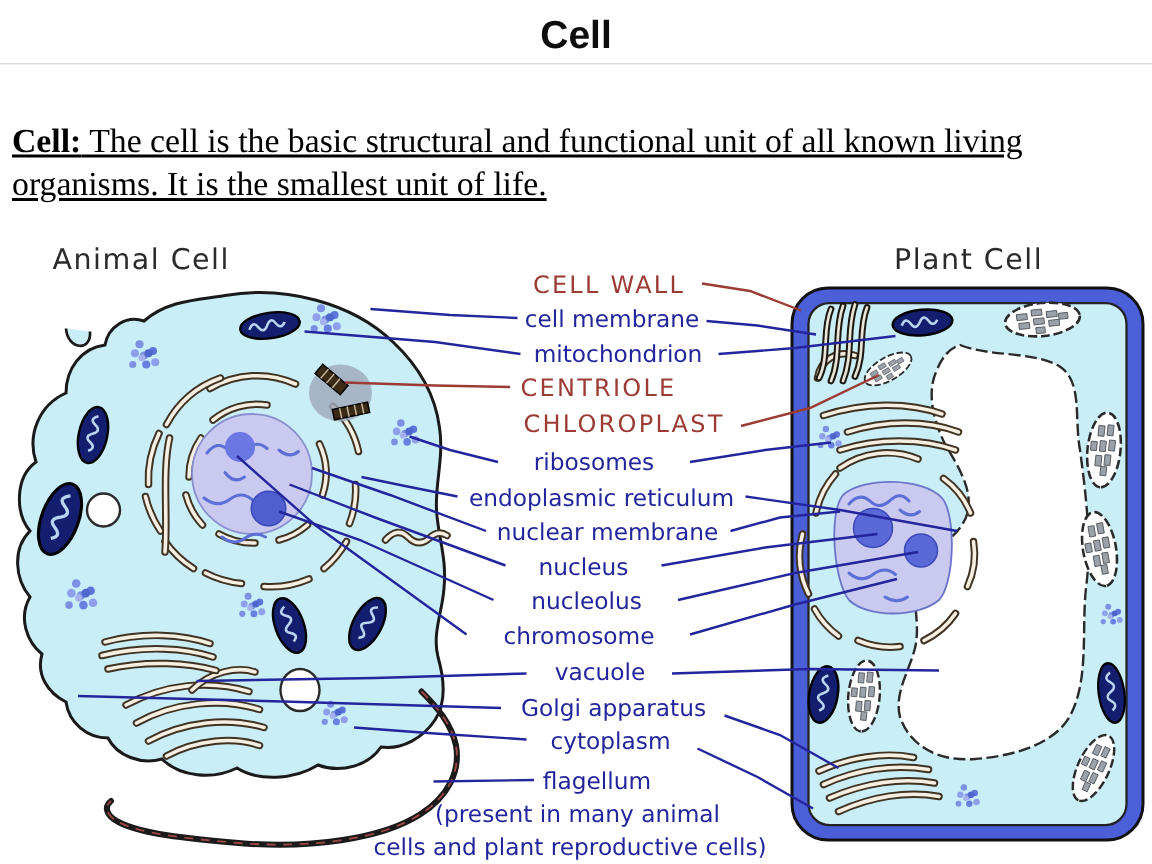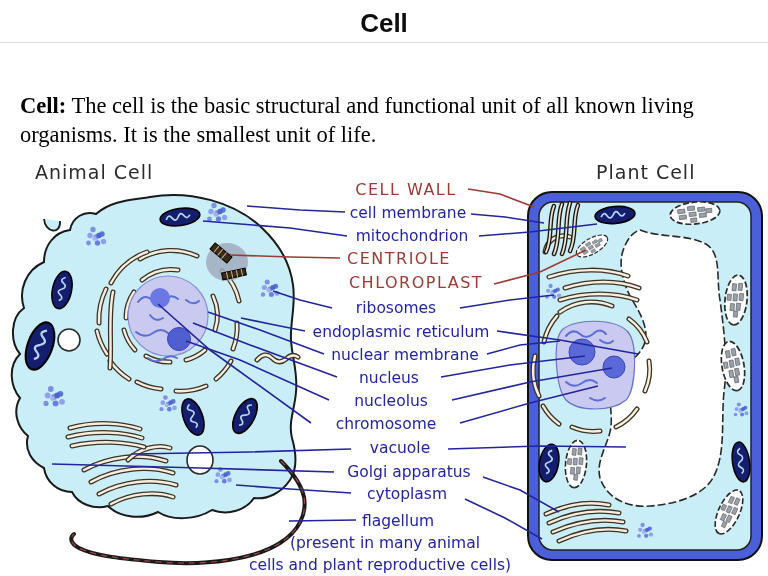--- a/index.html
+++ b/index.html
@@ -1,22 +1,22 @@
 <!DOCTYPE html>
 <html><head>
 <meta charset="utf-8">
 <style>
   html,body{margin:0;padding:0;background:#fff;}
   .slide{position:relative;width:768px;height:576px;background:#ffffff;overflow:hidden;
          font-family:"Liberation Sans",sans-serif;}
   .page-title{position:absolute;top:8px;left:0;width:100%;text-align:center;
       font-family:"Liberation Sans",sans-serif;font-size:26px;font-weight:bold;color:#0d0d0d;}
   .rule{position:absolute;top:42px;left:0;width:100%;border-top:1px solid #dcdcdc;height:0;}
-  .definition{position:absolute;top:80px;left:8px;right:6px;margin:12px;
-      font-family:"Liberation Serif",serif;font-size:22.5px;line-height:1.28;color:#000;}
+  .definition{position:absolute;top:80px;left:8px;right:6px;margin:0;
+      font-family:"Liberation Serif",serif;font-size:22.5px;line-height:1.28;color:#000;text-decoration:underline;}
   .definition b{font-weight:bold;}
   svg.diagram{position:absolute;left:0;top:0;width:768px;height:576px;}
   .lbl{font-family:"DejaVu Sans",sans-serif;font-size:15.5px;text-anchor:middle;}
   .lblcaps{font-size:16px;letter-spacing:1.5px;}
   .celltitle{font-family:"DejaVu Sans",sans-serif;font-size:19px;fill:#2b2b2b;letter-spacing:1px;}
   .ldb{fill:none;stroke:#23259c;stroke-width:1.6;}
   .ldr{fill:none;stroke:#9c3a34;stroke-width:1.6;}
   .t1{fill:none;stroke:#3f3222;stroke-width:5;stroke-linecap:round;}
   .t2{fill:none;stroke:#f6eee0;stroke-width:2.4;stroke-linecap:round;}
   .t1d{fill:none;stroke:#1d1810;stroke-width:4.5;stroke-linecap:round;}

